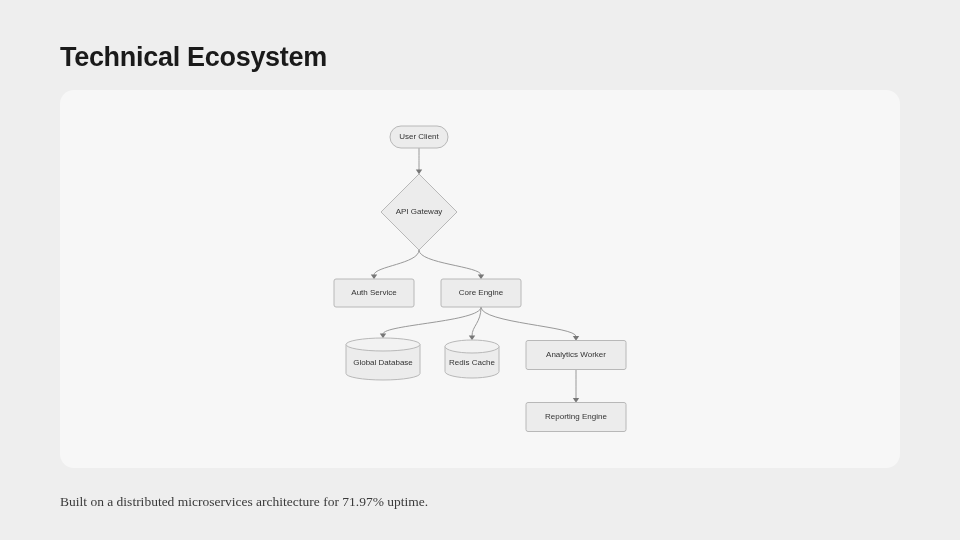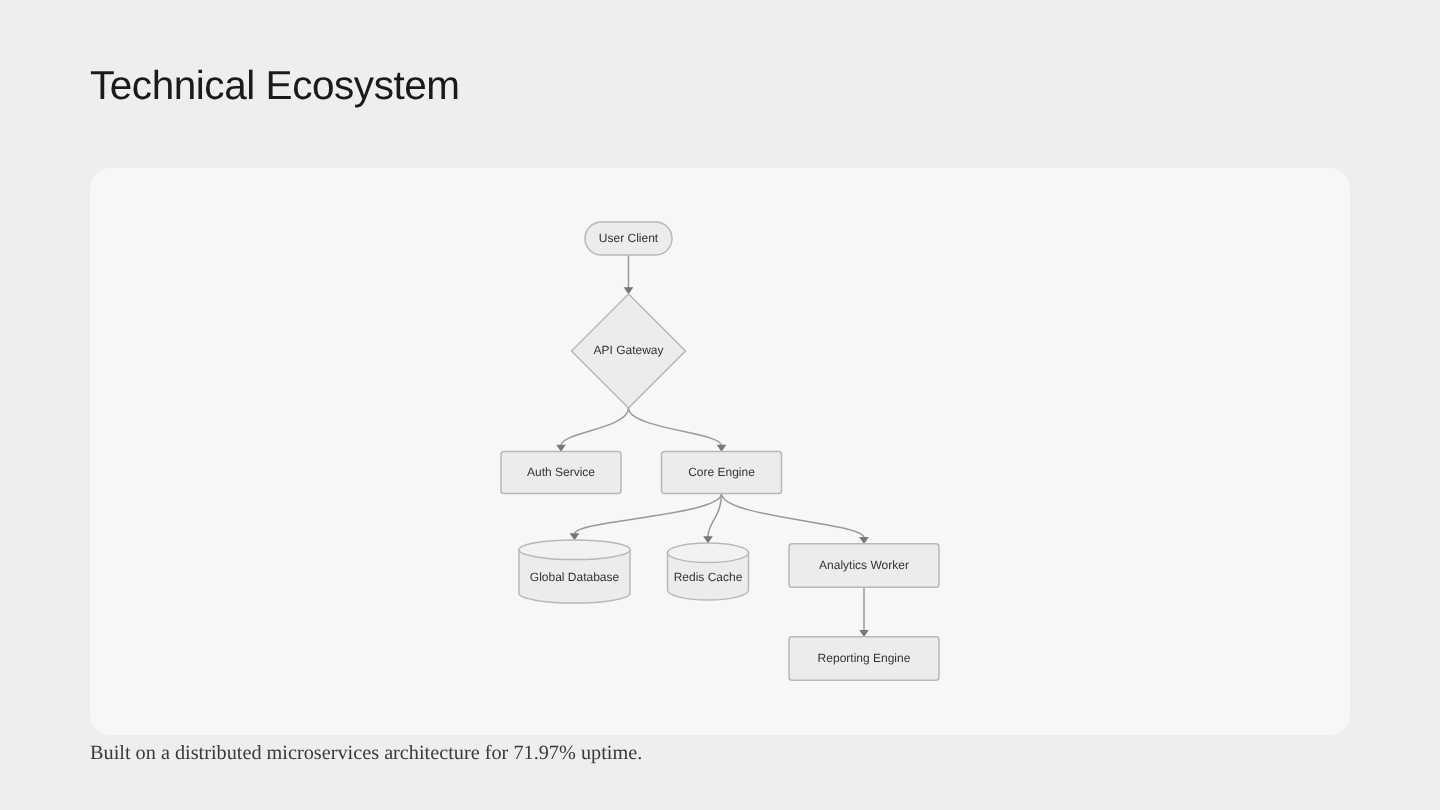--- a/index.html
+++ b/index.html
@@ -19,30 +19,30 @@
     position: absolute;
     left: 0; top: 0;
     width: 960px;
     height: 540px;
   }
   #page-title {
     position: absolute;
     left: 60px;
     top: 38px;
     font-size: 27px;
-    font-weight: normal;
+    font-weight: bold;
     color: #1a1a1a;
     letter-spacing: -0.3px;
     line-height: 38px;
     white-space: nowrap;
   }
   #diagram-card {
     position: absolute;
     left: 60px;
-    top: 112px;
+    top: 90px;
     width: 840px;
     height: 378px;
     background: #f7f7f7;
     border-radius: 14px;
   }
   #diagram-svg {
     position: absolute;
     left: 0;
     top: 0;
     width: 840px;

